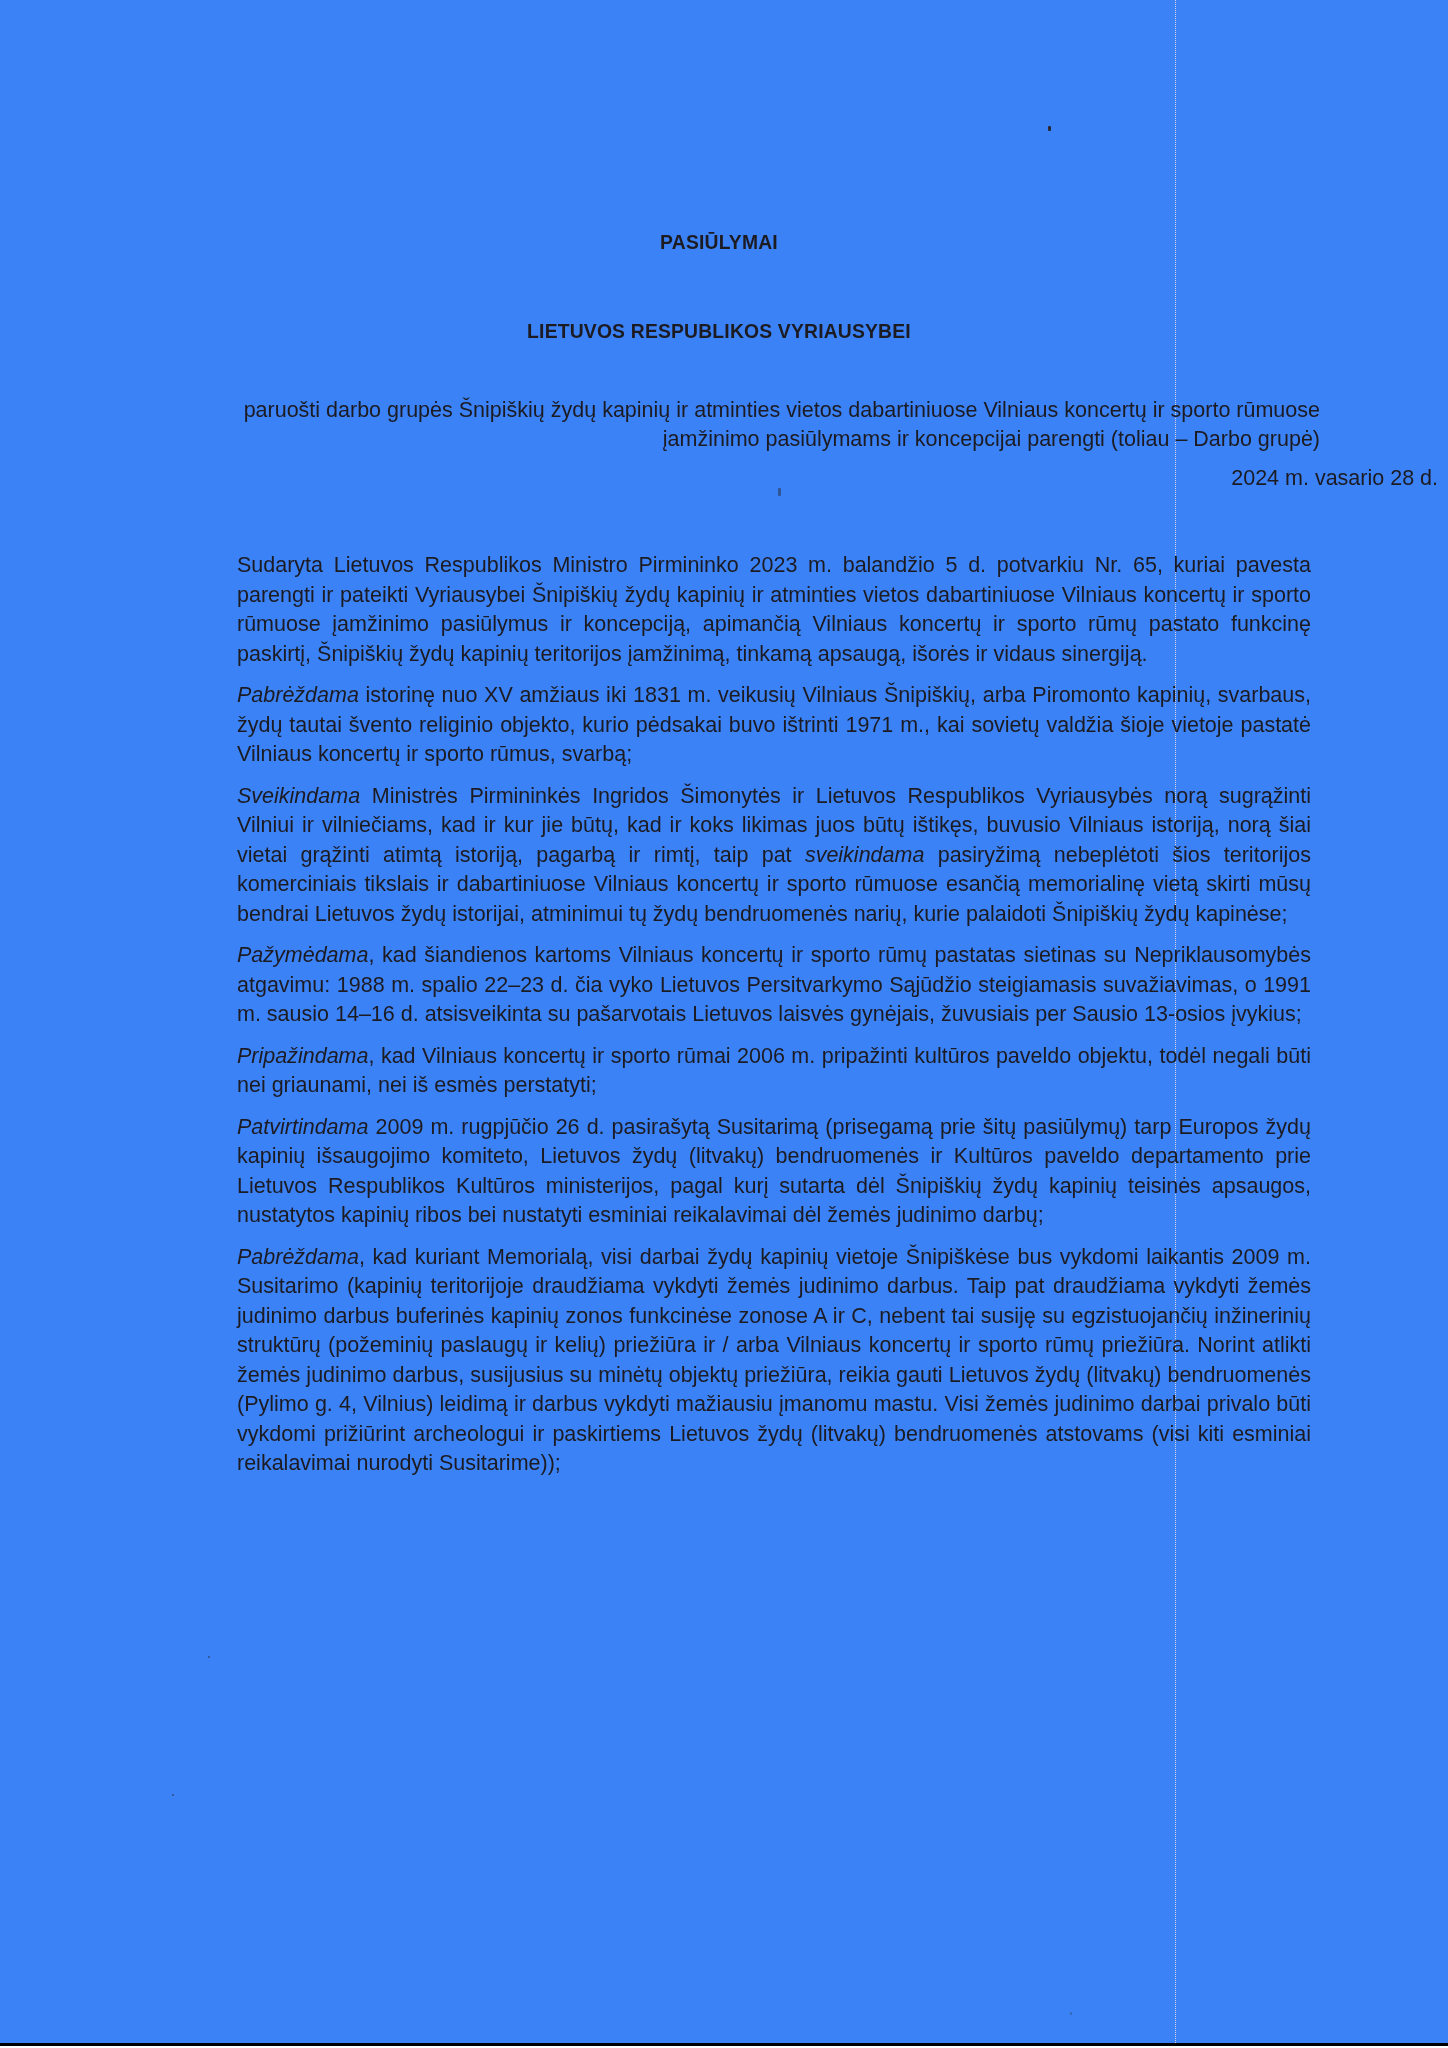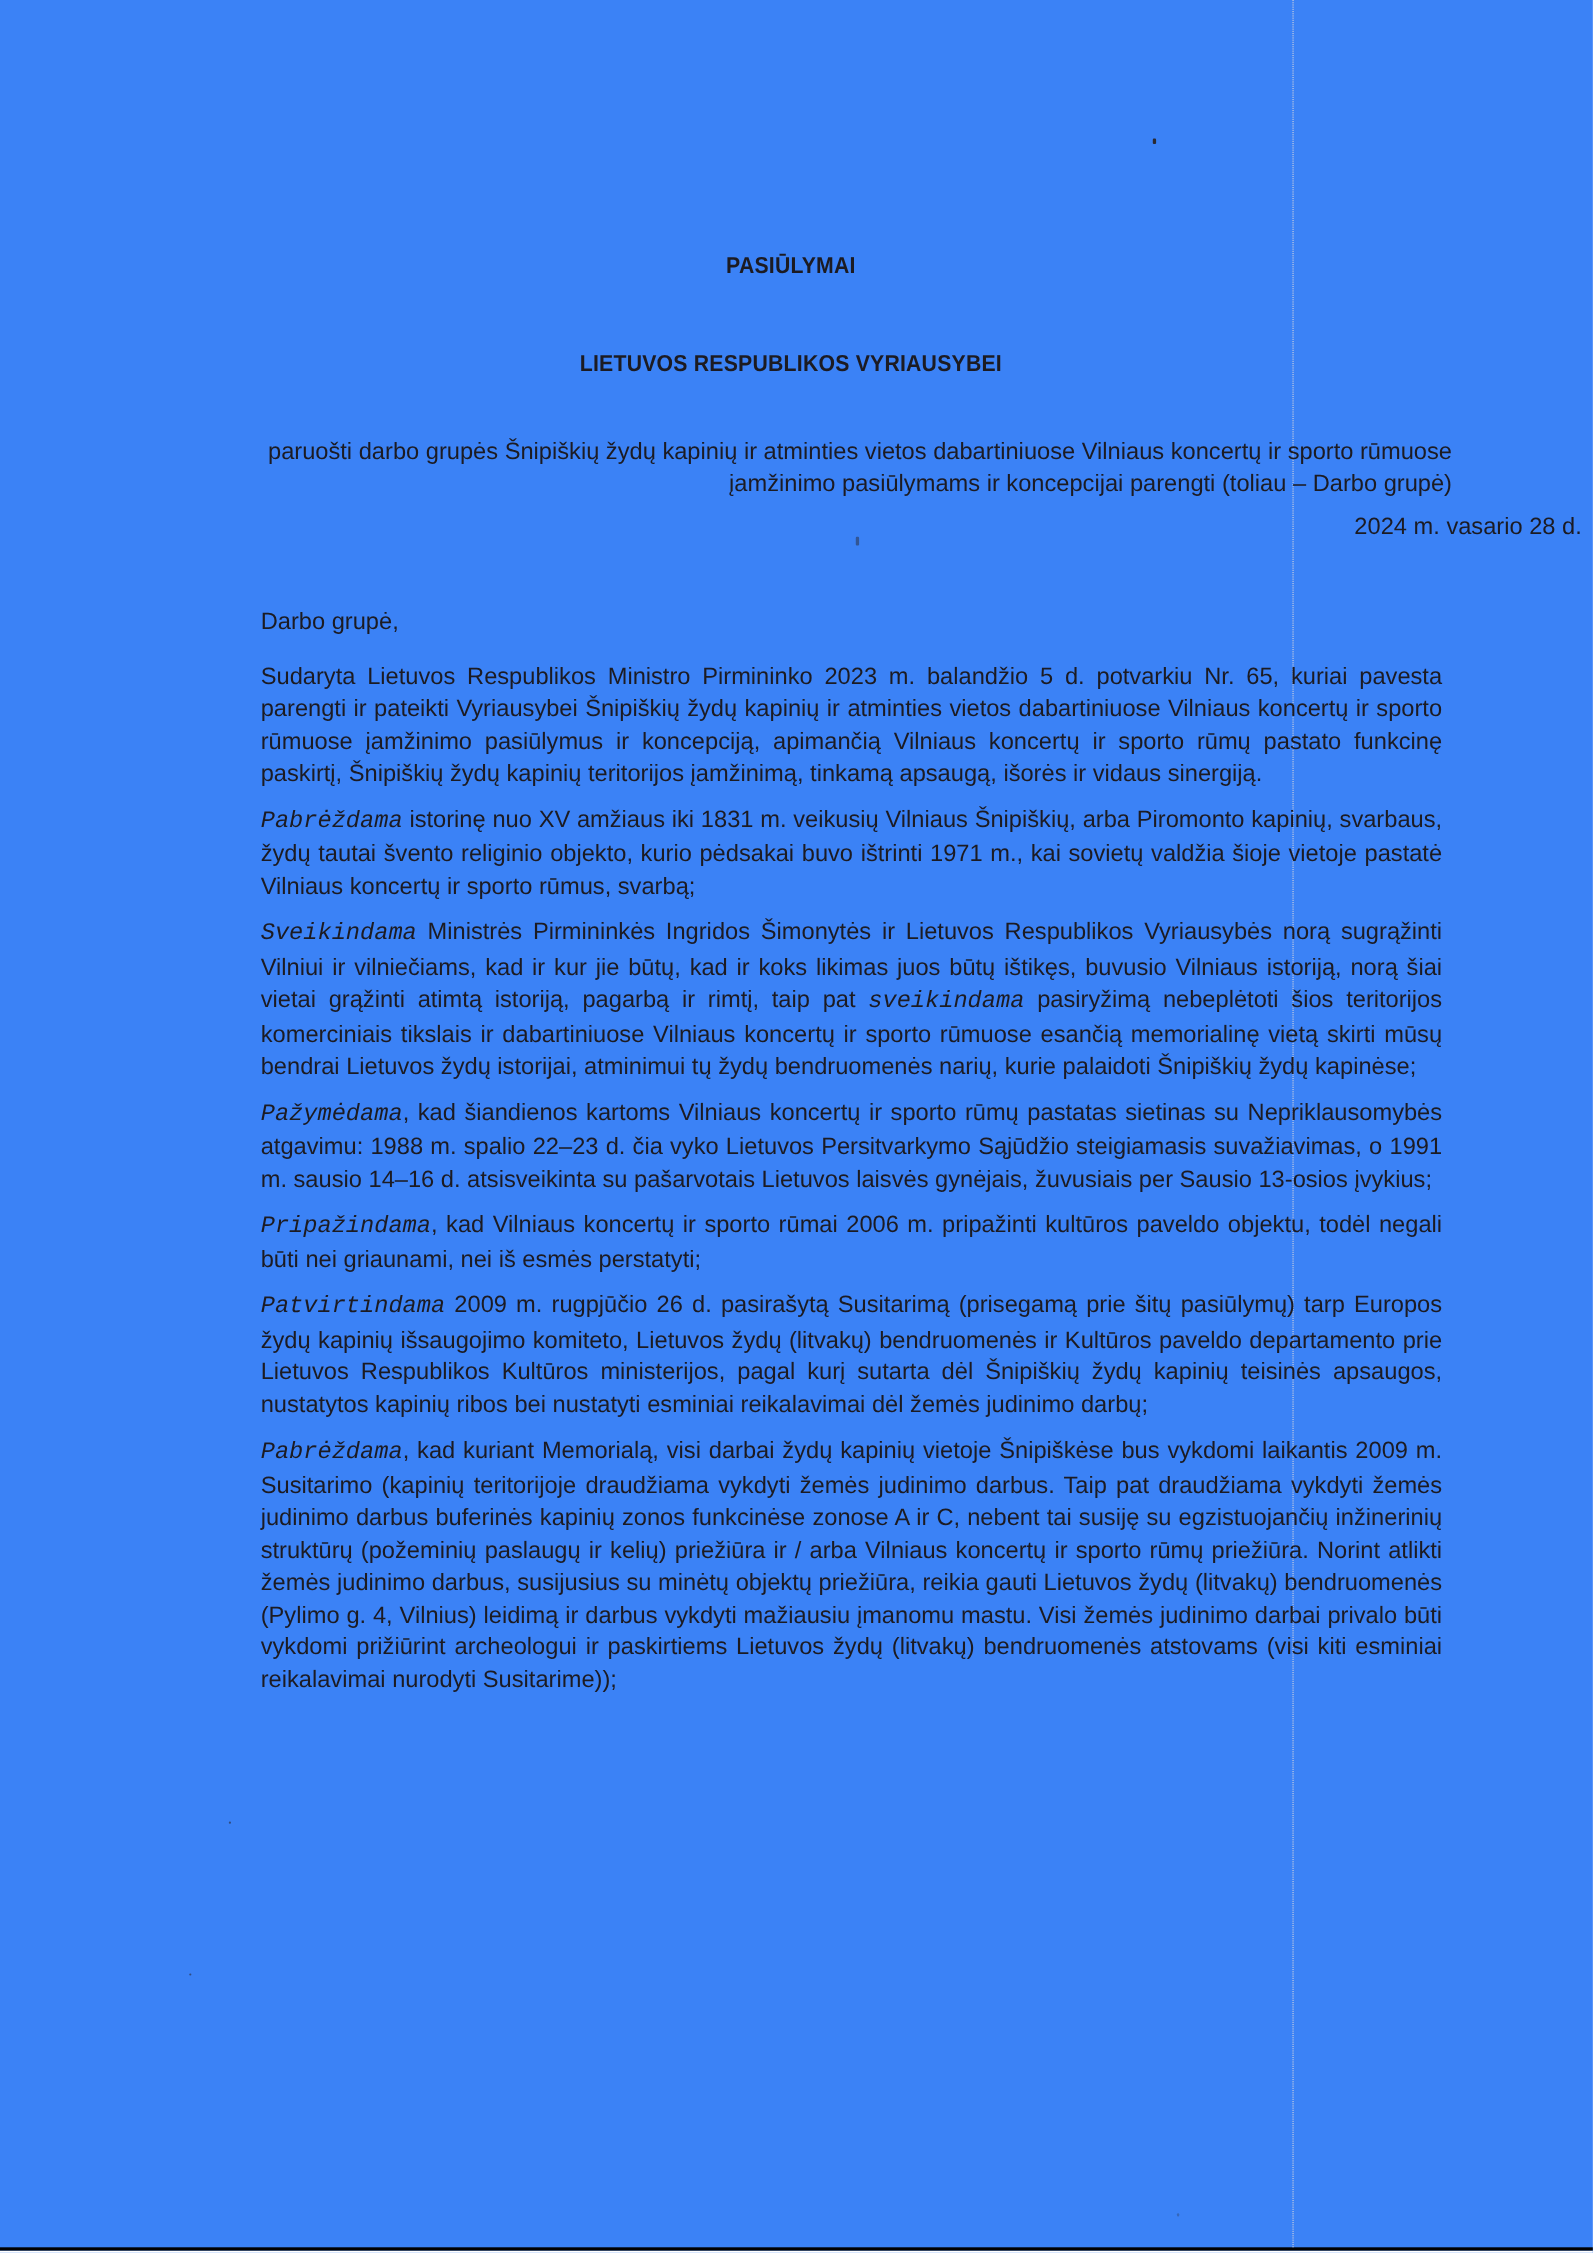--- a/index.html
+++ b/index.html
@@ -35,42 +35,41 @@
   .date {
     position: absolute; left: 0; width: 1438px; text-align: right;
     font-size: 21.5px;
   }
   .body-text {
     position: absolute; left: 237px; width: 1074px;
     font-size: 21.5px; line-height: 29.5px;
     text-align: justify;
   }
   .para { margin: 0 0 12px 0; }
-  .para em { font-style: italic; font-family: Liberation Mono, monospace; }
+  .para em { font-style: italic; }
   .salutation { margin: 0 0 20px 0; }
 </style>
 </head>
 <body>
 
 <div class="page">
   <div class="fold"></div>
   <div class="speck" style="left:1048px;top:126px;width:3px;height:5px;"></div>
   <div class="speck" style="left:778px;top:488px;width:3px;height:8px;opacity:0.5;"></div>
   <div class="speck" style="left:208px;top:1656px;width:2px;height:2px;opacity:0.6;"></div>
   <div class="speck" style="left:172px;top:1794px;width:2px;height:2px;opacity:0.6;"></div>
   <div class="speck" style="left:1070px;top:2012px;width:2px;height:3px;opacity:0.3;"></div>
 
   <div class="title" style="top:230px;">PASIŪLYMAI</div>
   <div class="title" style="top:319px;">LIETUVOS RESPUBLIKOS VYRIAUSYBEI</div>
 
   <div class="subtitle" style="top:396px;">paruošti darbo grupės Šnipiškių žydų kapinių ir atminties vietos dabartiniuose Vilniaus koncertų ir sporto rūmuose įamžinimo pasiūlymams ir koncepcijai parengti (toliau – Darbo grupė)</div>
   <div class="date" style="top:466px;">2024 m. vasario 28 d.</div>
 
   <div class="body-text" style="top:551px;">
-    <p class="salutation">Darbo grupė,</p>
 
     <p class="para">
       <span>Sudaryta Lietuvos Respublikos Ministro Pirmininko 2023 m. balandžio 5 d. potvarkiu Nr. 65, kuriai pavesta parengti ir pateikti Vyriausybei Šnipiškių žydų kapinių ir atminties vietos dabartiniuose Vilniaus koncertų ir sporto rūmuose įamžinimo pasiūlymus ir koncepciją, apimančią Vilniaus koncertų ir sporto rūmų pastato funkcinę paskirtį, Šnipiškių žydų kapinių teritorijos įamžinimą, tinkamą apsaugą, išorės ir vidaus sinergiją.</span>
     </p>
 
     <p class="para">
       <em>Pabrėždama</em><span> istorinę nuo XV amžiaus iki 1831 m. veikusių Vilniaus Šnipiškių, arba Piromonto kapinių, svarbaus, žydų tautai švento religinio objekto, kurio pėdsakai buvo ištrinti 1971 m., kai sovietų valdžia šioje vietoje pastatė Vilniaus koncertų ir sporto rūmus, svarbą;</span>
     </p>
 
     <p class="para">

